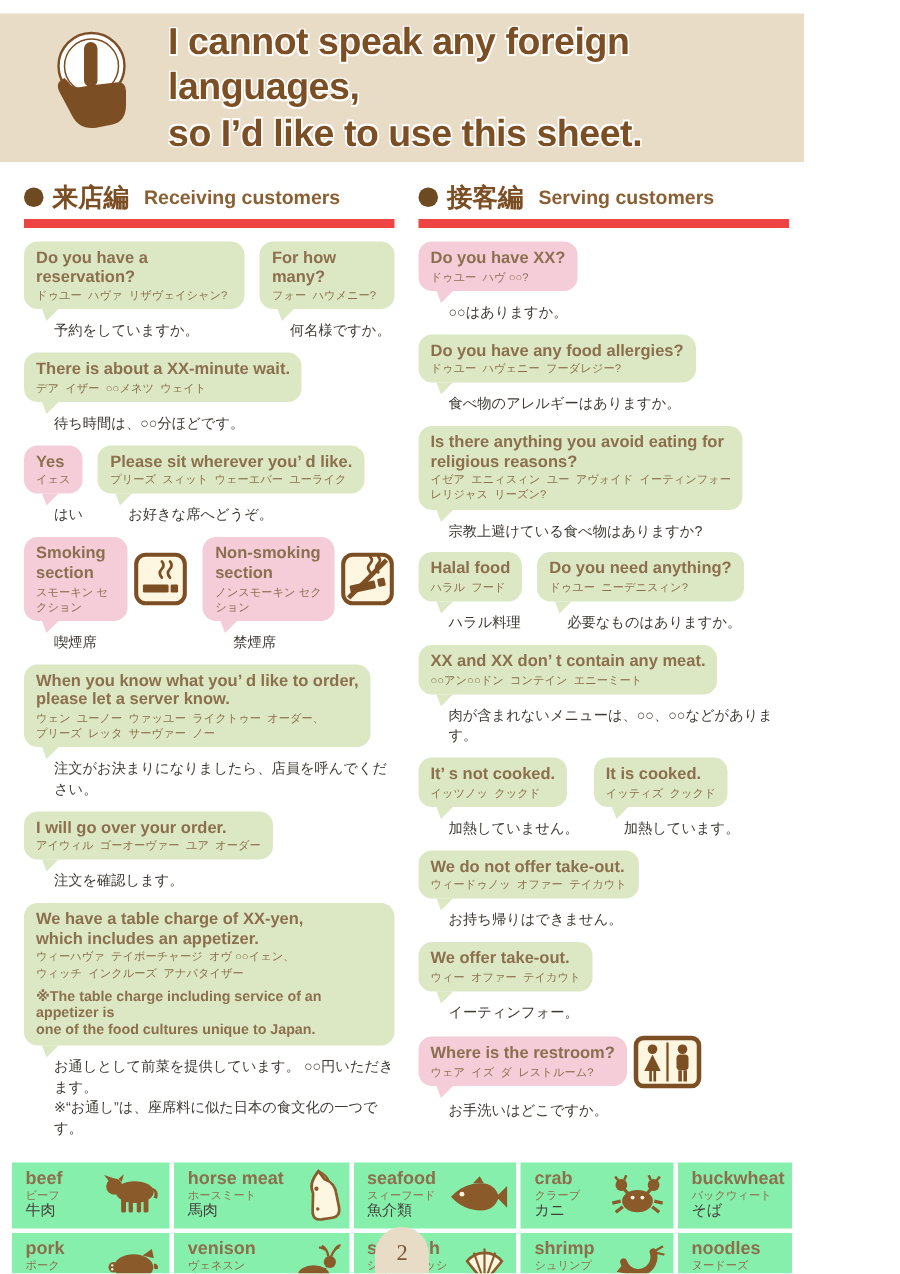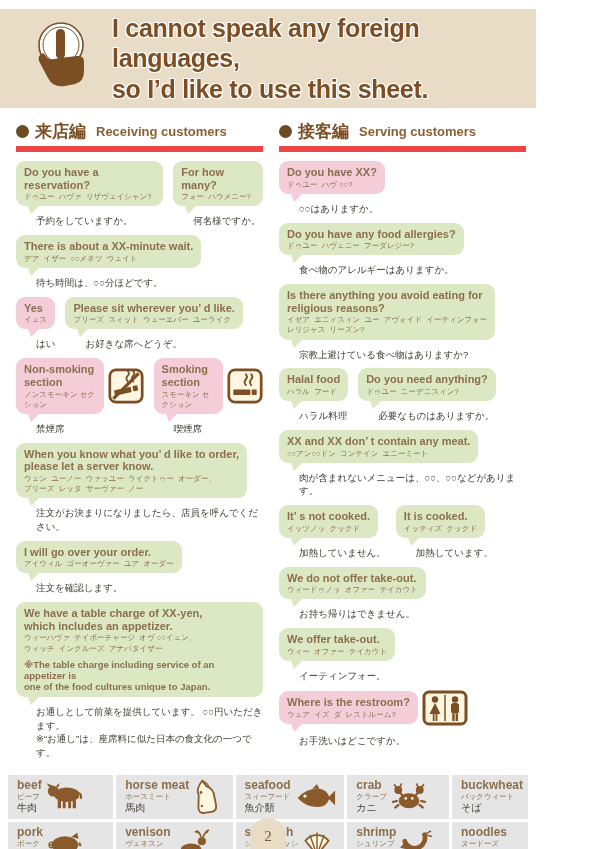--- a/index.html
+++ b/index.html
@@ -32,21 +32,21 @@
   .bubble.pink::after{border-top-color:#f4cdd9;}
   .en{font-size:11px;font-weight:bold;color:#8c6f4e;line-height:1.15;white-space:pre-line;}
   .kana{font-size:7.5px;color:#8c6f4e;line-height:1.35;margin-top:1px;white-space:pre-wrap;}
   .noteen{font-size:9.5px;font-weight:bold;color:#8c6f4e;line-height:1.2;margin-top:5px;white-space:pre-line;}
   .ja{font-size:9.5px;color:#3e3a33;line-height:1.45;margin:0 0 7px 20px;white-space:pre-line;}
   .sicon{flex:0 0 auto;margin-bottom:8px;}
   .sicon svg{display:block;}
 
   
   .grid{display:grid;grid-template-columns:1.5fr 1.66fr 1.55fr 1.45fr 0.95fr;gap:3px;margin:8px 8px 0 8px;}
-  .cell{background:#e5e5e5;min-height:42px;display:flex;align-items:center;
+  .cell{background:#86efac;min-height:42px;display:flex;align-items:center;justify-content:space-between;
         padding:4px 5px 4px 9px;box-sizing:border-box;}
   .cell .ft .fen{font-size:12px;font-weight:bold;color:#8c6f4e;line-height:1.1;}
   .cell .ft .fkana{font-size:7.5px;color:#8c6f4e;line-height:1.3;}
   .cell .ft .fja{font-size:10px;color:#44403a;line-height:1.25;}
   .ficon{flex:0 0 auto;margin-left:3px;}
   .ficon svg{display:block;}
 
   
   .ptab{position:absolute;left:50%;bottom:0;transform:translateX(-50%);width:36px;height:31px;
         background:#e8dcc6;border-radius:18px 18px 0 0;display:flex;align-items:flex-end;justify-content:center;}
@@ -129,51 +129,51 @@
                   <div class="kana">プリーズ  スィット  ウェーエバー  ユーライク</div>
                 </div>
               </div>
               <div class="ja">お好きな席へどうぞ。</div>
             </div>
           </div>
           <div class="brow">
             <div class="bgroup">
               <div class="bline">
                 <div class="bubble pink">
+                  <div class="en">Smoking section</div>
+                  <div class="kana">スモーキン セクション</div>
+                </div>
+                <span class="sicon">
+                  <svg width="36" height="36" viewBox="0 0 40 40">
+                    <rect x="2" y="2" width="36" height="36" rx="7" fill="#fdf6e0" stroke="#7c4e24" stroke-width="3"></rect>
+                    <rect x="7" y="24" width="19" height="6" rx="1" fill="#7c4e24"></rect>
+                    <rect x="27.5" y="24" width="5.5" height="6" rx="1" fill="#7c4e24"></rect>
+                    <path d="M21 19 q-3 -3.5 0 -6.5 q2.5 -2.5 0 -5.5 M27 19 q-3 -3.5 0 -6.5 q2.5 -2.5 0 -5.5" fill="none" stroke="#7c4e24" stroke-width="2" stroke-linecap="round"></path>
+                  </svg>
+                </span>
+              </div>
+              <div class="ja">喫煙席</div>
+            </div>
+            <div class="bgroup">
+              <div class="bline">
+                <div class="bubble pink">
                   <div class="en">Non-smoking section</div>
                   <div class="kana">ノンスモーキン セクション</div>
                 </div>
                 <span class="sicon">
                   <svg width="36" height="36" viewBox="0 0 40 40">
                     <rect x="2" y="2" width="36" height="36" rx="7" fill="#fdf6e0" stroke="#7c4e24" stroke-width="3"></rect>
                     <rect x="7" y="23" width="19" height="6" rx="1" fill="#7c4e24" transform="rotate(-12 16 26)"></rect>
                     <rect x="27.5" y="19.5" width="5.5" height="6" rx="1" fill="#7c4e24" transform="rotate(-12 30 22)"></rect>
                     <path d="M22 15 q-3 -3.5 0 -6.5 q2.5 -2.5 0 -5 M28 15 q-3 -3.5 0 -6.5 q2.5 -2.5 0 -5" fill="none" stroke="#7c4e24" stroke-width="2" stroke-linecap="round"></path>
                     <line x1="6" y1="34" x2="34" y2="6" stroke="#7c4e24" stroke-width="3.5"></line>
                   </svg>
                 </span>
               </div>
               <div class="ja">禁煙席</div>
-            </div>
-            <div class="bgroup">
-              <div class="bline">
-                <div class="bubble pink">
-                  <div class="en">Smoking section</div>
-                  <div class="kana">スモーキン セクション</div>
-                </div>
-                <span class="sicon">
-                  <svg width="36" height="36" viewBox="0 0 40 40">
-                    <rect x="2" y="2" width="36" height="36" rx="7" fill="#fdf6e0" stroke="#7c4e24" stroke-width="3"></rect>
-                    <rect x="7" y="24" width="19" height="6" rx="1" fill="#7c4e24"></rect>
-                    <rect x="27.5" y="24" width="5.5" height="6" rx="1" fill="#7c4e24"></rect>
-                    <path d="M21 19 q-3 -3.5 0 -6.5 q2.5 -2.5 0 -5.5 M27 19 q-3 -3.5 0 -6.5 q2.5 -2.5 0 -5.5" fill="none" stroke="#7c4e24" stroke-width="2" stroke-linecap="round"></path>
-                  </svg>
-                </span>
-              </div>
-              <div class="ja">喫煙席</div>
             </div>
           </div>
           <div class="brow">
             <div class="bgroup">
               <div class="bline">
                 <div class="bubble green">
                   <div class="en">When you know what you’ d like to order,
 please let a server know.</div>
                   <div class="kana">ウェン  ユーノー  ウァッユー  ライクトゥー  オーダー、
 プリーズ  レッタ  サーヴァー  ノー</div>

